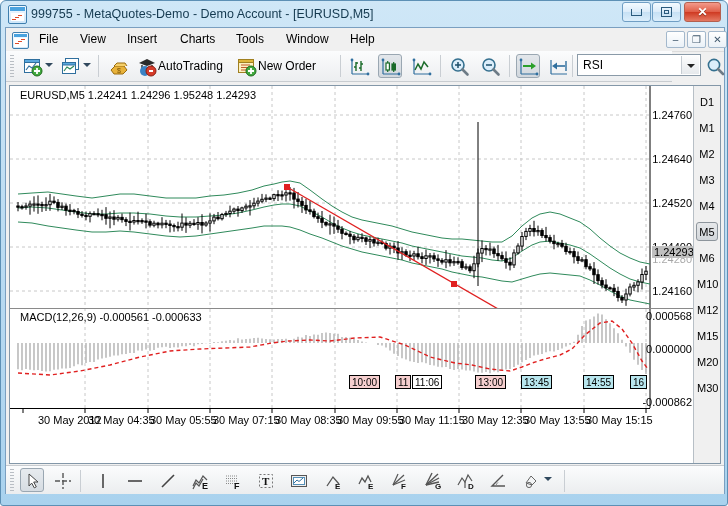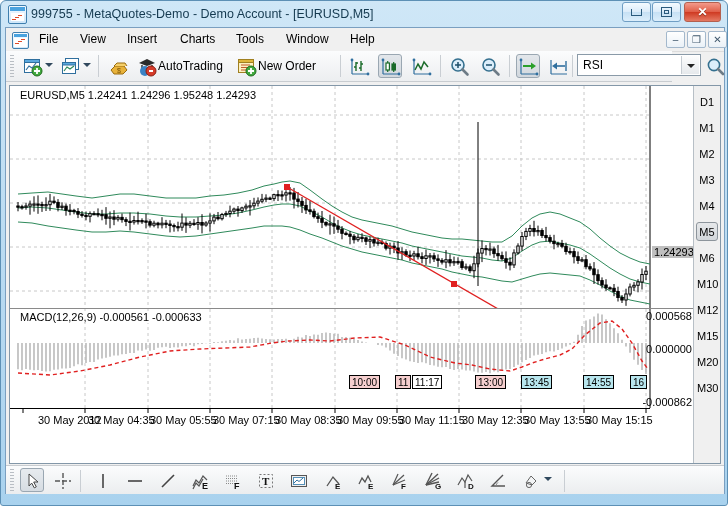--- a/index.html
+++ b/index.html
@@ -695,20 +695,28 @@
               <line x1="277" y1="101" x2="611" y2="294" stroke="#e02020" stroke-width="1.3"></line>
               <rect x="274" y="98" width="6" height="6" fill="#e02020"></rect>
               <rect x="441" y="195" width="6" height="6" fill="#e02020"></rect>
               <rect x="608" y="291" width="6" height="6" fill="#e02020"></rect>
             </g>
           </svg>
 
           <div class="chart-label" id="price-label">EURUSD,M5  1.24241 1.24296 1.95248 1.24293</div>
         </div>
 
+        <div id="price-scale">
+          <div class="axis-tick" style="top:23px;">1.24760</div>
+          <div class="axis-tick" style="top:67px;">1.24640</div>
+          <div class="axis-tick" style="top:111px;">1.24520</div>
+          <div class="axis-tick" style="top:155px;">1.24400</div>
+          <div class="axis-tick" style="top:167px;opacity:0.35;">1.24280</div>
+          <div class="axis-tick" style="top:199px;">1.24160</div>
+        </div>
         <div id="price-cur" style="top:160px;">1.24293</div>
 
         <div id="pane-split"></div>
 
         <div id="macd-pane">
           <svg width="684" height="99" viewBox="0 0 684 99">
             <g stroke="#c8c8c8" stroke-width="1" stroke-dasharray="3,3">
               <line x1="75" y1="0" x2="75" y2="99"></line>
                 <line x1="138" y1="0" x2="138" y2="99"></line>
               <line x1="200" y1="0" x2="200" y2="99"></line>
@@ -888,21 +896,21 @@
 
         <div id="macd-scale">
           <div class="axis-tick" style="top:1px;">0.000568</div>
           <div class="axis-tick" style="top:34px;">0.000000</div>
           <div class="axis-tick" style="top:87px;">-0.000862</div>
         </div>
 
         <div>
           <div class="tmarker tm-pink" style="left:339px;top:289px;">10:00</div>
           <div class="tmarker tm-pink" style="left:385px;top:289px;">11</div>
-          <div class="tmarker tm-white" style="left:402px;top:289px;">11:17</div>
+          <div class="tmarker tm-white" style="left:402px;top:289px;">11:06</div>
           <div class="tmarker tm-pink" style="left:465px;top:289px;">13:00</div>
           <div class="tmarker tm-cyan" style="left:511px;top:289px;">13:45</div>
           <div class="tmarker tm-cyan" style="left:573px;top:289px;">14:55</div>
           <div class="tmarker tm-cyan" style="left:620px;top:289px;">16</div>
         </div>
 
         <div id="time-axis">
           <svg width="684" height="6" viewBox="0 0 684 6" style="position:absolute;left:0;top:0;">
             <line x1="0" y1="0.5" x2="640" y2="0.5" stroke="#000"></line>
             <g stroke="#000">

